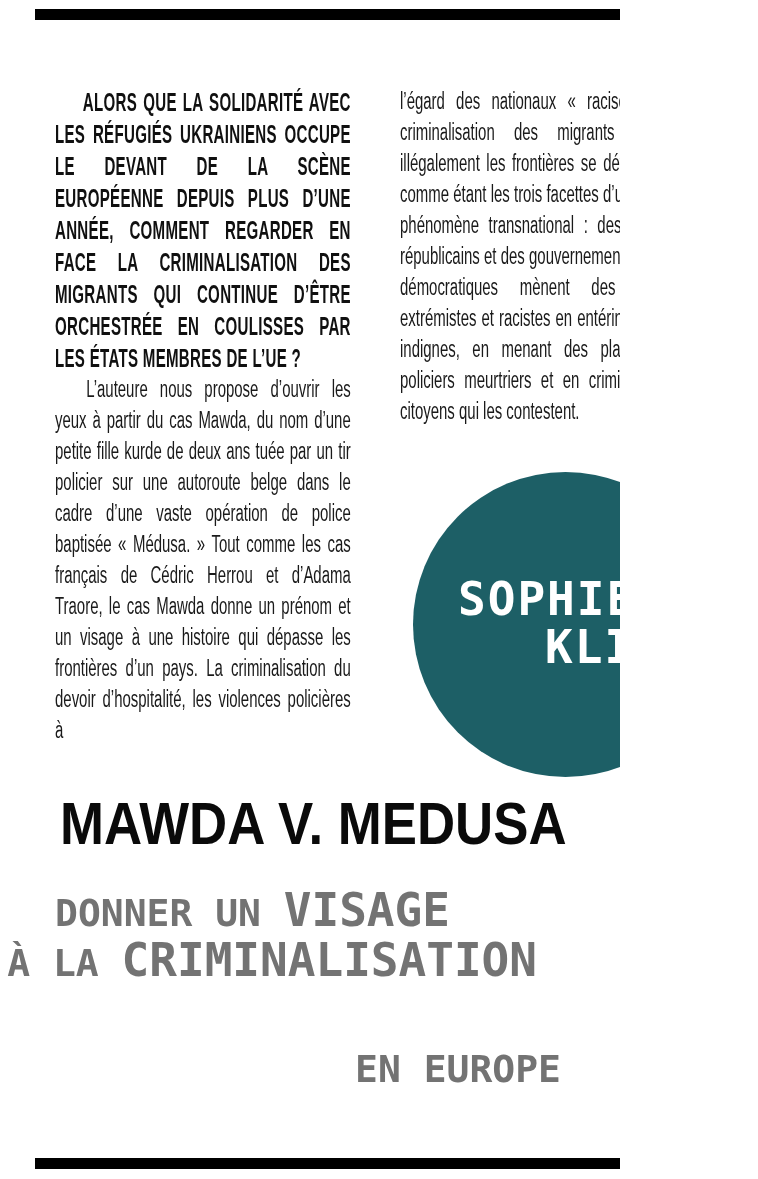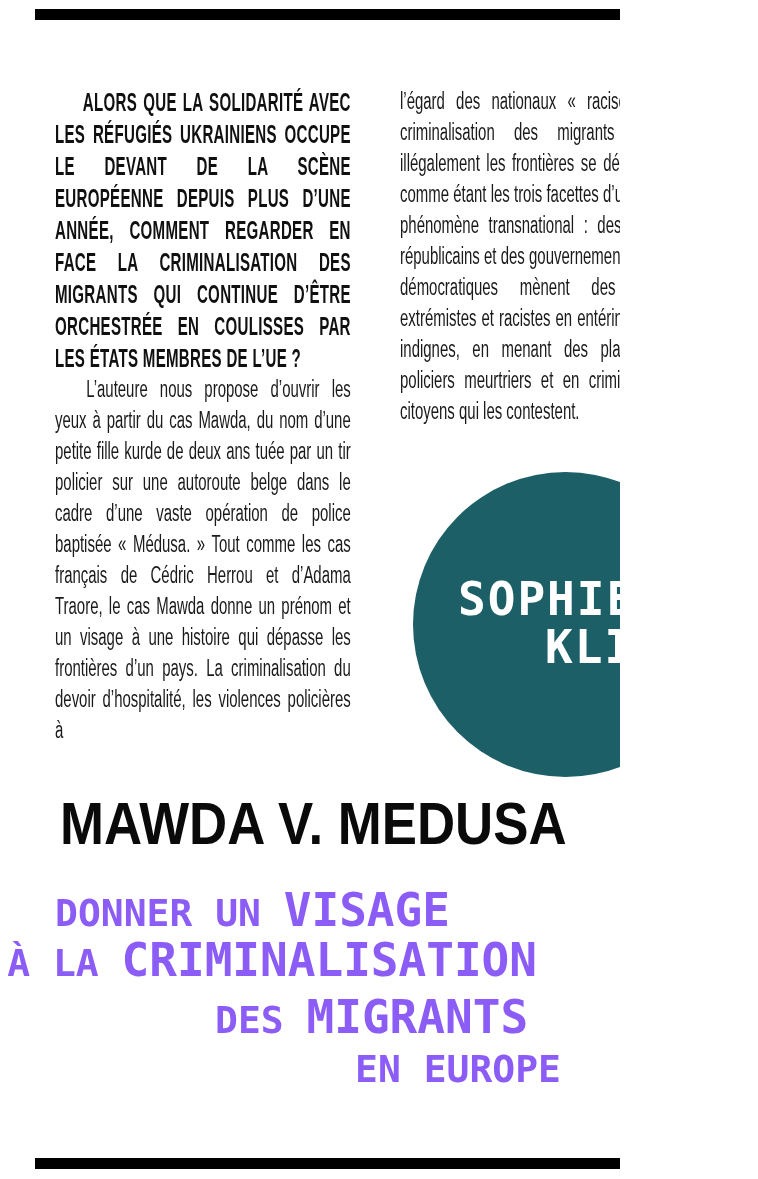--- a/index.html
+++ b/index.html
@@ -62,21 +62,21 @@
     position:absolute;right:53px;top:794px;
     font-weight:bold;font-size:60px;line-height:1;
     white-space:nowrap;color:#0a0a0a;
     transform:scaleX(0.88);transform-origin:100% 50%;
     letter-spacing:0px;
   }
   .subtitle-line{
     position:absolute;
     font-family:"DejaVu Sans Mono",monospace;
     font-weight:600;font-size:38px;line-height:1.15;
-    white-space:nowrap;color:#8b5cf6;
+    white-space:nowrap;color:#737373;
   }
   .subtitle-line .seg-bold{font-weight:bold;font-size:46px;}
   .sub-1{left:55px;top:884px;}
   .sub-2{right:83px;top:934px;}
   .sub-3{left:215px;top:991px;}
   .sub-4{left:355px;top:1048px;}
 
   
   .publisher-logo{
     position:absolute;left:629px;top:1040px;
@@ -125,21 +125,20 @@
 
   <div class="author-circle" style="background: rgb(29, 95, 102);">
     <div class="author-name author-first">SOPHIE</div>
     <div class="author-name author-last">KLIMIS</div>
   </div>
 
   <div class="book-title">MAWDA V. MEDUSA</div>
 
   <div class="subtitle-line sub-1"><span>DONNER UN </span><span class="seg-bold">VISAGE</span></div>
   <div class="subtitle-line sub-2"><span>À LA </span><span class="seg-bold">CRIMINALISATION</span></div>
-  <div class="subtitle-line sub-3"><span>DES </span><span class="seg-bold">MIGRANTS</span></div>
   <div class="subtitle-line sub-4"><span>EN EUROPE</span></div>
 
   <div class="publisher-logo">
     <div class="pub-name">
       <span>LE B<span class="dot-o">O</span>RD</span><br>
       <span>DE L’EAU</span>
     </div>
     <div class="pub-rule"></div>
     <div class="pub-imprint">
       <span>L’ATELIER</span><br>

